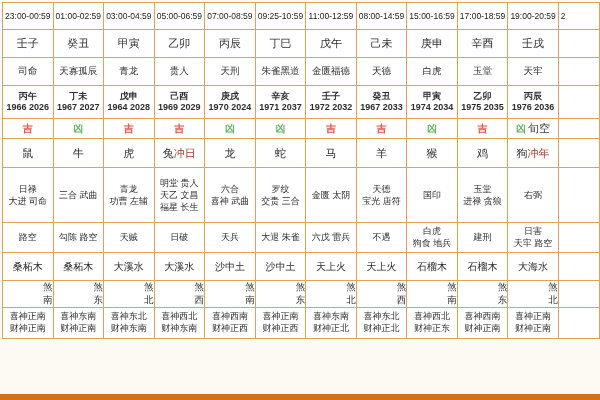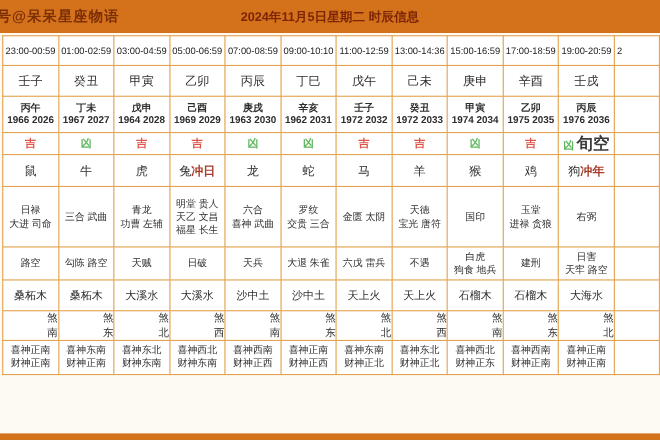--- a/index.html
+++ b/index.html
@@ -19,33 +19,29 @@
   tr.r-year td{height:32px;font-size:9px;line-height:1.25;font-weight:bold;}
   tr.r-luck td{height:19px;font-size:10px;font-weight:bold;}
   tr.r-zodiac td{height:28px;font-size:11px;}
   tr.r-jishen td{height:54px;font-size:9px;line-height:1.35;}
   tr.r-xiongshen td{height:29px;font-size:9px;line-height:1.3;}
   tr.r-nayin td{height:27px;font-size:10px;}
   tr.r-sha td{height:25px;font-size:9.5px;padding-left:40px;}
   tr.r-directions td{height:30px;font-size:9px;line-height:1.3;}
   .luck-ji{color:#dd544a;}
   .luck-xiong{color:#62b862;}
-  .mark{color:#3b3b3b;font-weight:bold;margin-left:2px;font-size:15px;}
-  .mark-red{color:#a63c2a;font-weight:bold;}
+  .mark{color:#3b3b3b;font-weight:normal;margin-left:2px;font-size:11px;}
+  .mark-red{color:#a63c2a;font-weight:normal;}
   .bottombar{position:absolute;bottom:0;left:0;width:600px;height:6px;background:#d4711b;}
   .partial{ text-align:left;padding-left:2px;}
 </style>
 </head>
 <body>
 
 <div class="screen">
-  <div class="topbar">
-    <span class="watermark">号@呆呆星座物语</span>
-    <span class="titlebar">2024年11月5日星期二 时辰信息</span>
-  </div>
   <table>
     <colgroup id="cols">
         <col style="width: 53.5px;">
         <col style="width: 53.5px;">
         <col style="width: 53.5px;">
         <col style="width: 53.5px;">
         <col style="width: 53.5px;">
         <col style="width: 53.5px;">
         <col style="width: 53.5px;">
         <col style="width: 53.5px;">
@@ -54,74 +50,88 @@
         <col style="width: 53.5px;">
         <col style="width: 40px;">
       </colgroup>
     <tbody id="grid">
         <tr class="r-time">
           <td>23:00-00:59</td>
           <td>01:00-02:59</td>
           <td>03:00-04:59</td>
           <td>05:00-06:59</td>
           <td>07:00-08:59</td>
-          <td>09:00-10:10</td>
+          <td>09:25-10:59</td>
           <td>11:00-12:59</td>
-          <td>13:00-14:36</td>
+          <td>08:00-14:59</td>
           <td>15:00-16:59</td>
           <td>17:00-18:59</td>
           <td>19:00-20:59</td>
           <td class="partial"><span>2</span></td>
         </tr>
         <tr class="r-ganzhi">
           <td>壬子</td>
           <td>癸丑</td>
           <td>甲寅</td>
           <td>乙卯</td>
           <td>丙辰</td>
           <td>丁巳</td>
           <td>戊午</td>
           <td>己未</td>
           <td>庚申</td>
           <td>辛酉</td>
           <td>壬戌</td>
           <td class="partial"></td>
         </tr>
+        <tr class="r-star">
+          <td>司命</td>
+          <td>天寡孤辰</td>
+          <td>青龙</td>
+          <td>贵人</td>
+          <td>天刑</td>
+          <td>朱雀黑道</td>
+          <td>金匮福德</td>
+          <td>天德</td>
+          <td>白虎</td>
+          <td>玉堂</td>
+          <td>天牢</td>
+          <td class="partial"></td>
+        </tr>
         <tr class="r-year">
           <td>
             <div>丙午</div>
             <div>1966 2026</div>
           </td>
           <td>
             <div>丁未</div>
             <div>1967 2027</div>
           </td>
           <td>
             <div>戊申</div>
             <div>1964 2028</div>
           </td>
           <td>
             <div>己酉</div>
             <div>1969 2029</div>
           </td>
           <td>
             <div>庚戌</div>
-            <div>1963 2030</div>
+            <div>1970 2024</div>
           </td>
           <td>
             <div>辛亥</div>
-            <div>1962 2031</div>
+            <div>1971 2037</div>
           </td>
           <td>
             <div>壬子</div>
             <div>1972 2032</div>
           </td>
           <td>
             <div>癸丑</div>
-            <div>1972 2033</div>
+            <div>1967 2033</div>
           </td>
           <td>
             <div>甲寅</div>
             <div>1974 2034</div>
           </td>
           <td>
             <div>乙卯</div>
             <div>1975 2035</div>
           </td>
           <td>

